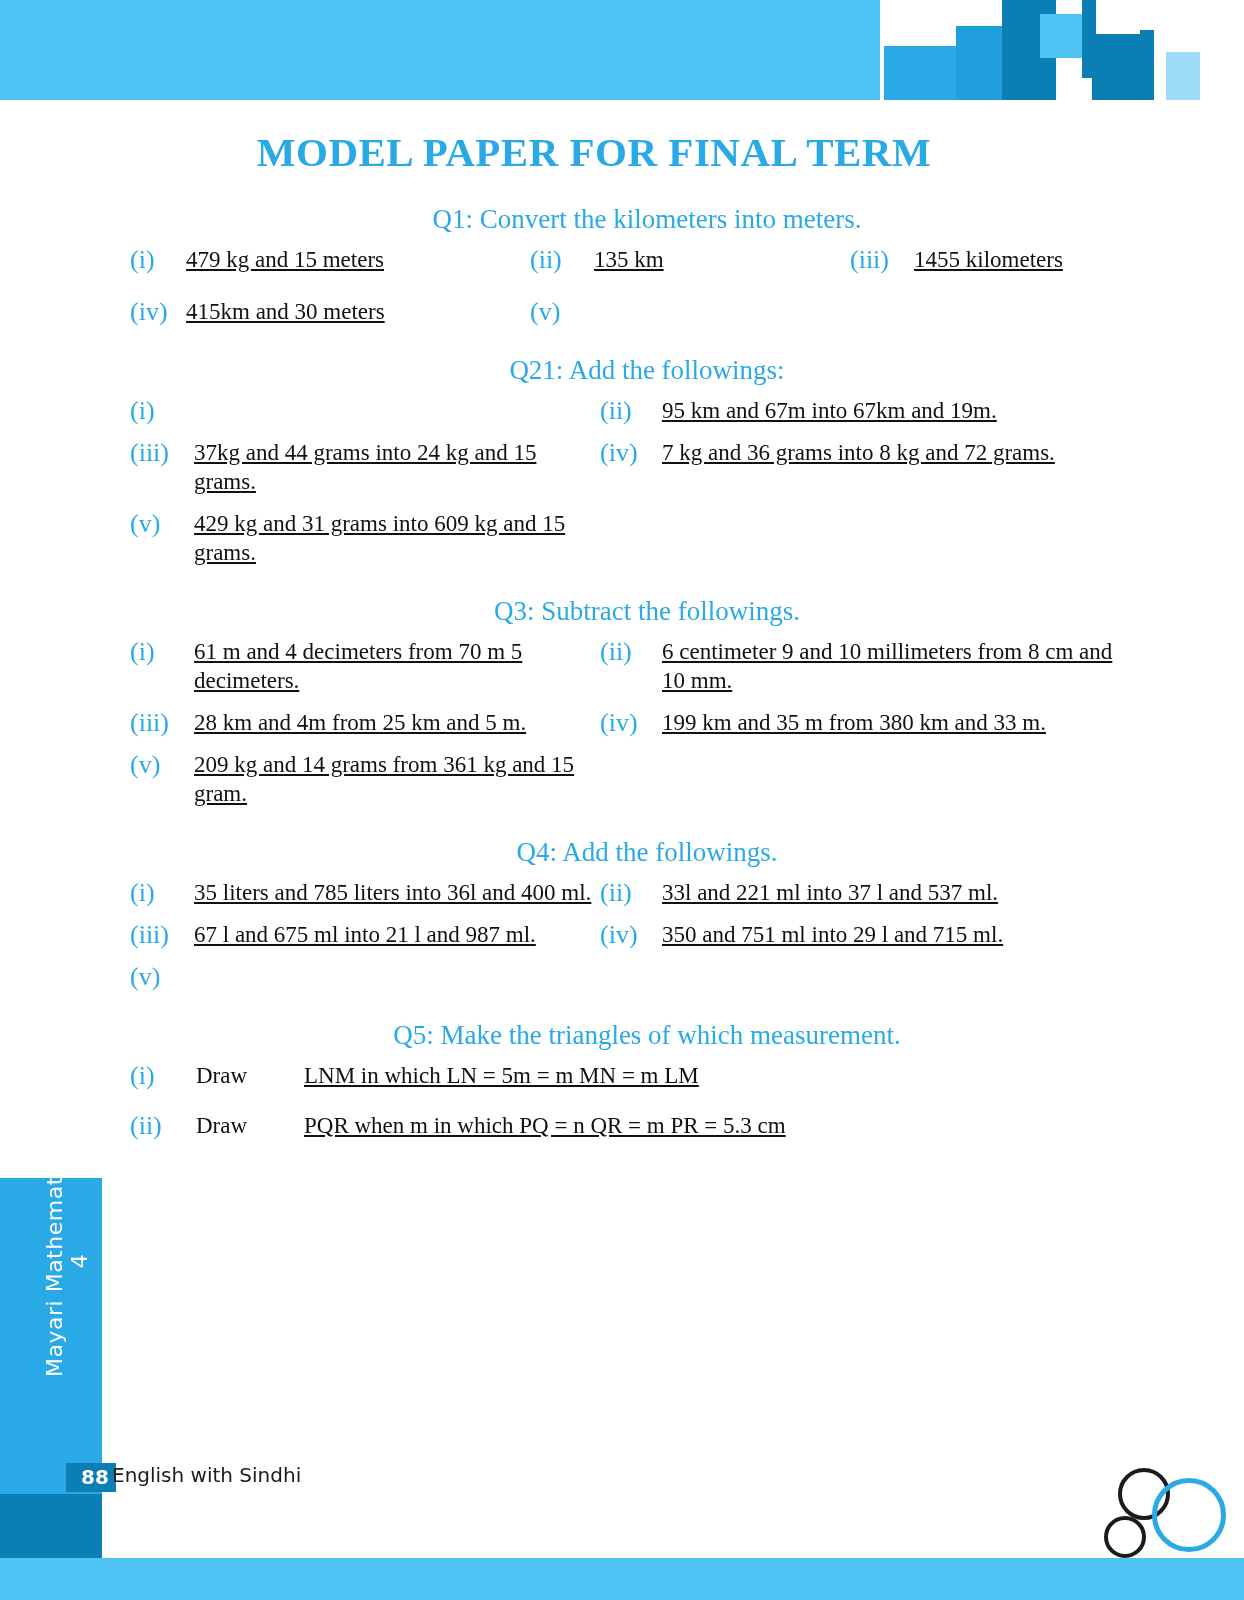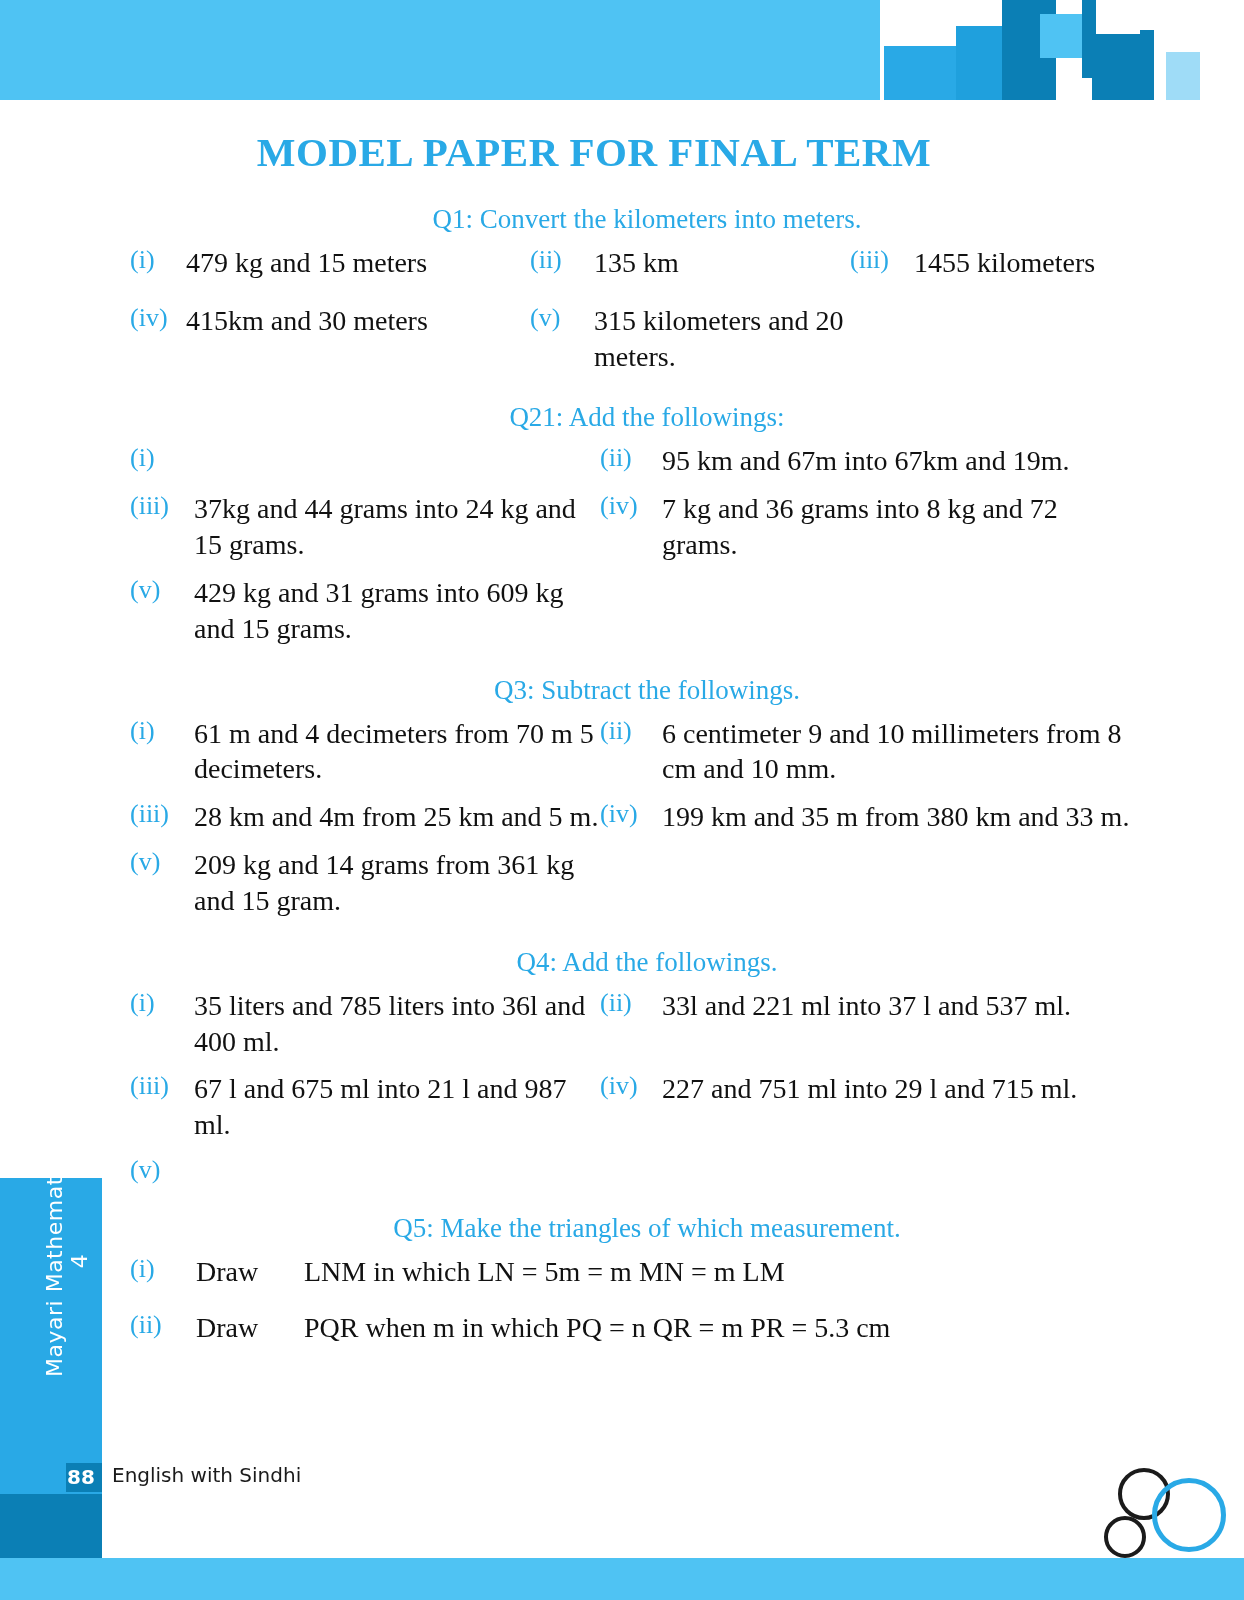--- a/index.html
+++ b/index.html
@@ -86,21 +86,21 @@
   }
   .page-number-box {
     position: absolute;
     left: 66px;
     top: 1463px;
     background: #0b7fb5;
     color: #ffffff;
     font-family: "DejaVu Sans", sans-serif;
     font-size: 20px;
     font-weight: bold;
-    padding: 2px 7px 3px 1px;
+    padding: 2px 7px 3px 15px;
   }
   .footer-label {
     position: absolute;
     left: 112px;
     top: 1463px;
     color: #1b1b1b;
     font-family: "DejaVu Sans", sans-serif;
     font-size: 20px;
     text-align: center;
   }
@@ -151,22 +151,23 @@
     align-items: flex-start;
   }
   .marker {
     color: #29a9e6;
     font-size: 26px;
     flex: 0 0 auto;
     white-space: nowrap;
   }
   .itext {
     color: #111111;
-    font-size: 28px;
+    font-size: 23px;
     line-height: 1.28;
+    text-decoration: underline;
   }
 
   
   .q1 .c1 { width: 400px; }
   .q1 .c1 .marker { width: 56px; }
   .q1 .c2 { width: 320px; }
   .q1 .c2 .marker { width: 64px; }
   .q1 .c3 .marker { width: 64px; }
   .q1 .row { margin-bottom: 22px; }
 
@@ -234,21 +235,20 @@
         <span class="itext">1455 kilometers</span>
       </div>
     </div>
     <div class="row">
       <div class="cell c1">
         <span class="marker">(iv)</span>
         <span class="itext">415km and 30 meters</span>
       </div>
       <div class="cell c2">
         <span class="marker">(v)</span>
-        <span class="itext">315 kilometers and 20 meters.</span>
       </div>
     </div>
   </div>
 
   <div class="qhead">Q21: Add the followings:</div>
   <div class="items q21">
     <div class="row">
       <div class="cell c1">
         <span class="marker">(i)</span>
       </div>
@@ -317,21 +317,21 @@
         <span class="itext">33l and 221 ml into 37 l and 537 ml.</span>
       </div>
     </div>
     <div class="row">
       <div class="cell c1">
         <span class="marker">(iii)</span>
         <span class="itext">67 l and 675 ml into 21 l and 987 ml.</span>
       </div>
       <div class="cell c2">
         <span class="marker">(iv)</span>
-        <span class="itext">227 and 751 ml into 29 l and 715 ml.</span>
+        <span class="itext">350 and 751 ml into 29 l and 715 ml.</span>
       </div>
     </div>
     <div class="row">
       <div class="cell c1">
         <span class="marker">(v)</span>
       </div>
     </div>
   </div>
 
   <div class="qhead">Q5: Make the triangles of which measurement.</div>

